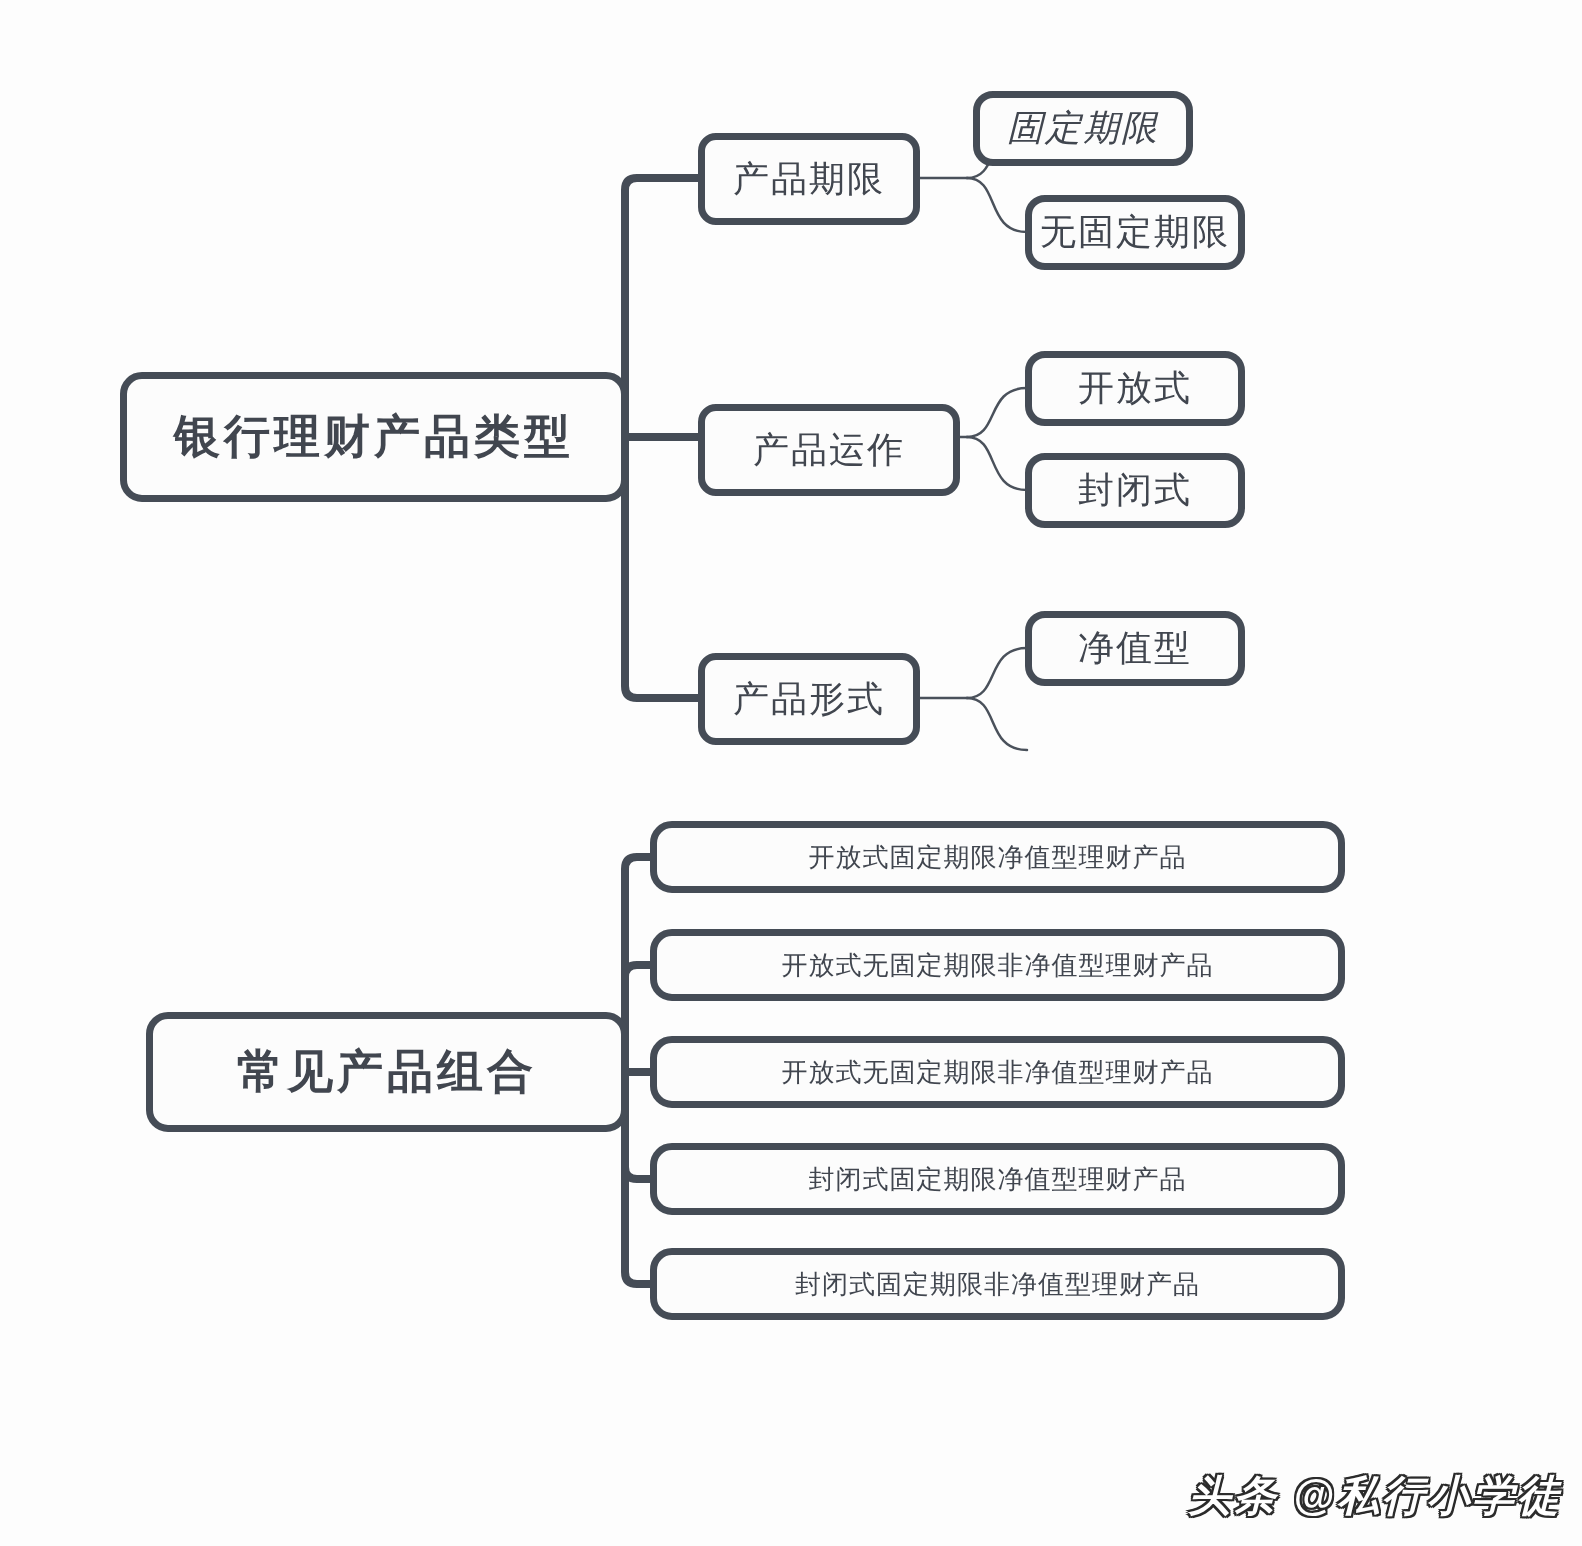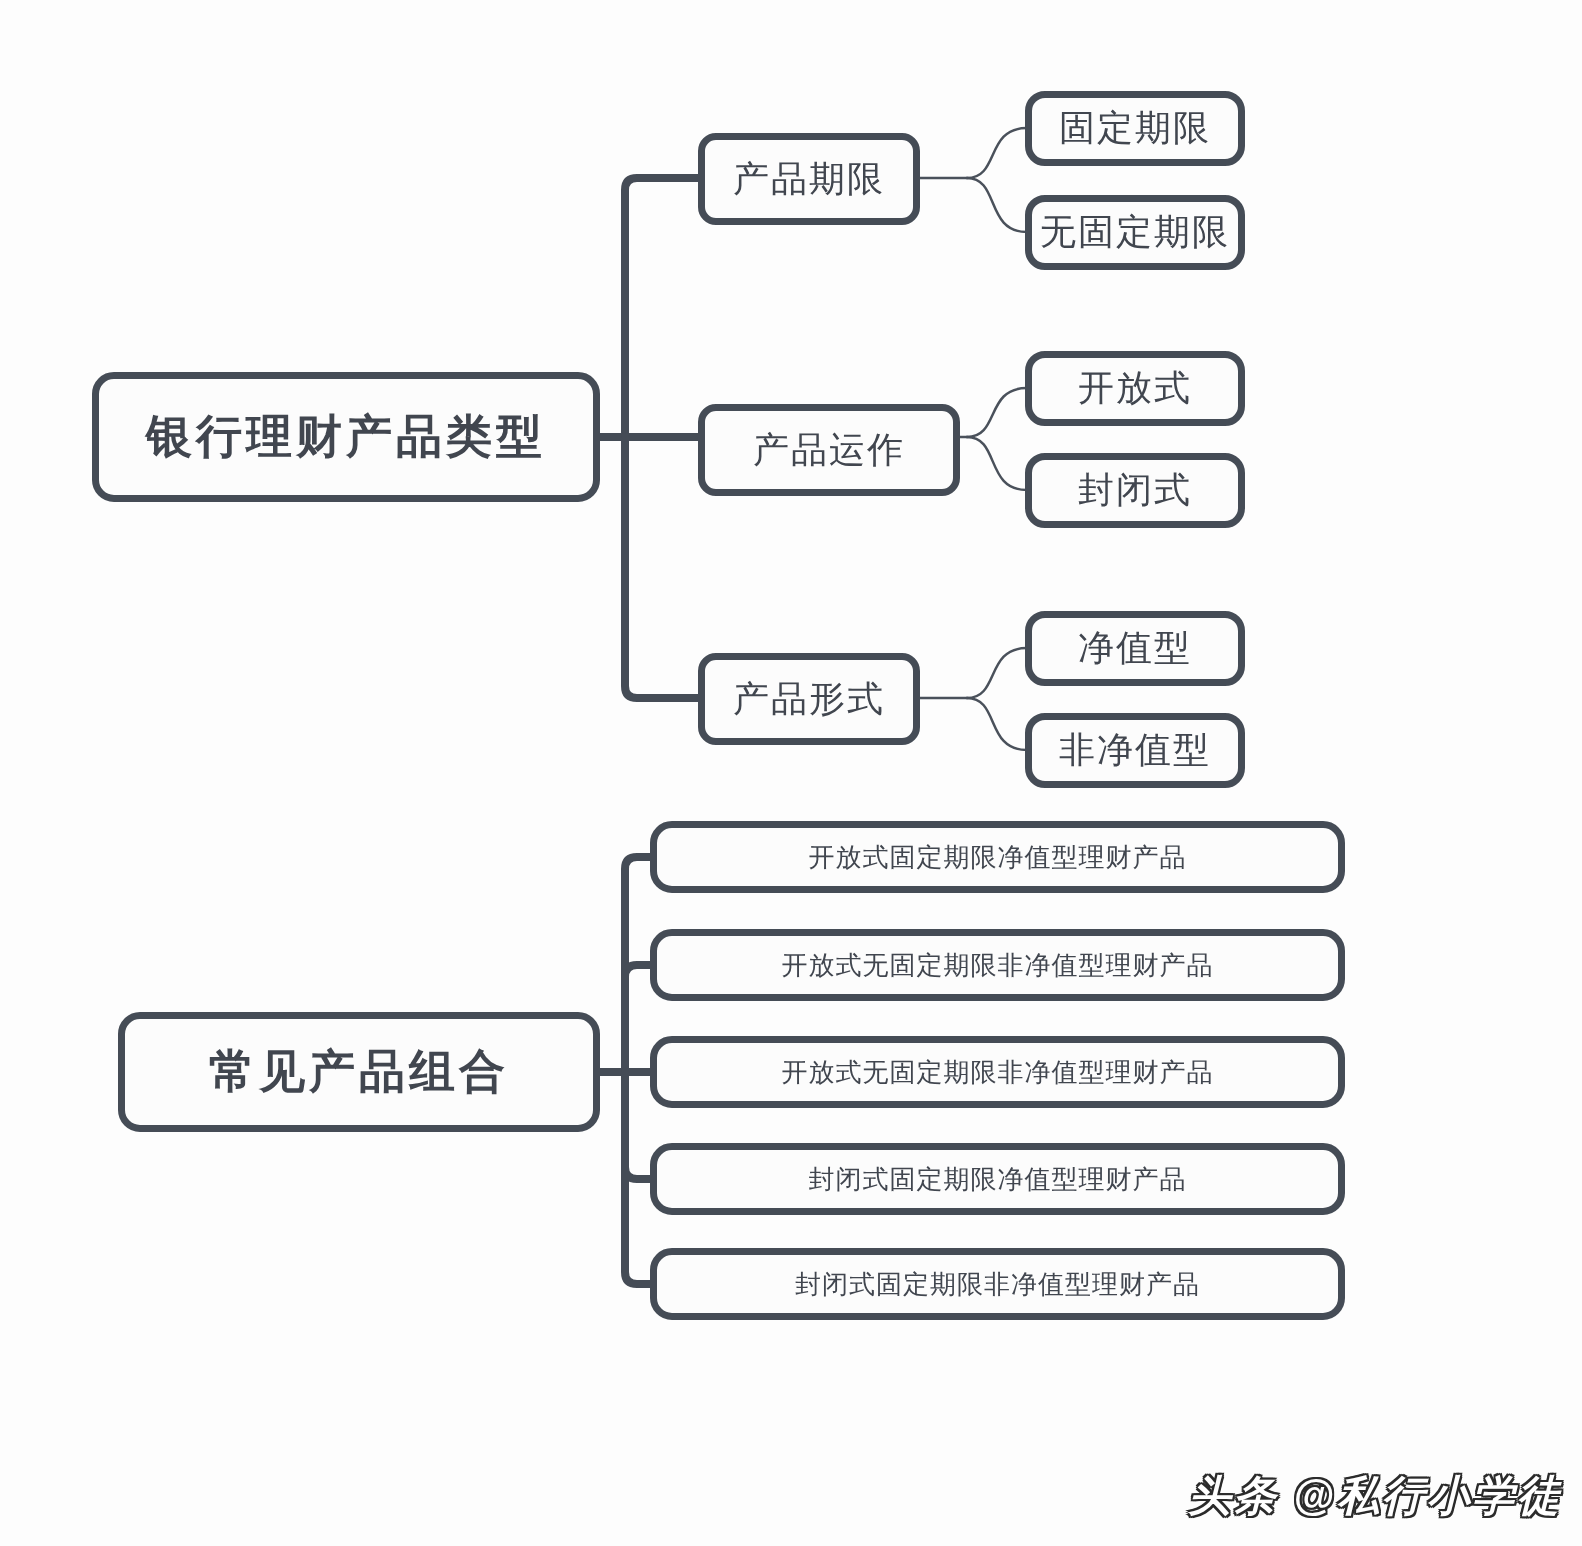--- a/index.html
+++ b/index.html
@@ -35,20 +35,21 @@
     color: #41464f;
     letter-spacing: 1px;
     z-index: 2;
   }
   .node.root {
     border-width: 7px;
     border-radius: 22px;
     font-weight: bold;
     font-size: 46px;
     letter-spacing: 4px;
+    margin-left: 28px;
   }
   .node.mid {
     font-size: 36px;
     font-weight: 400;
     border-radius: 18px;
     letter-spacing: 2px;
   }
   .node.leaf {
     font-size: 36px;
     font-weight: 400;
@@ -138,39 +139,36 @@
   <div class="node mid" style="left:698px; top:133px; width:222px; height:92px;">
     <span>产品期限</span>
   </div>
   <div class="node mid" style="left:698px; top:404px; width:262px; height:92px;">
     <span>产品运作</span>
   </div>
   <div class="node mid" style="left:698px; top:653px; width:222px; height:92px;">
     <span>产品形式</span>
   </div>
 
-  <div class="node leaf" style="left:1025px; top:91px; width:220px; height:75px;">
+  <div class="node leaf" style="left:973px; top:91px; width:220px; height:75px;font-style:italic;">
     <span>固定期限</span>
   </div>
   <div class="node leaf" style="left:1025px; top:351px; width:220px; height:75px;">
     <span>开放式</span>
   </div>
 
   <div class="node leaf" style="left:1025px; top:195px; width:220px; height:75px;">
     <span>无固定期限</span>
   </div>
   <div class="node leaf" style="left:1025px; top:453px; width:220px; height:75px;">
     <span>封闭式</span>
   </div>
 
   <div class="node leaf" style="left:1025px; top:611px; width:220px; height:75px;">
     <span>净值型</span>
-  </div>
-  <div class="node leaf" style="left:1025px; top:713px; width:220px; height:75px;">
-    <span>非净值型</span>
   </div>
 
   <div class="node root" style="left:118px; top:1012px; width:482px; height:120px;">
     <span>常见产品组合</span>
   </div>
 
   <div class="node combo" style="left:650px; top:821px; width:695px; height:72px;">
     <span>开放式固定期限净值型理财产品</span>
   </div>
   <div class="node combo" style="left:650px; top:929px; width:695px; height:72px;">

